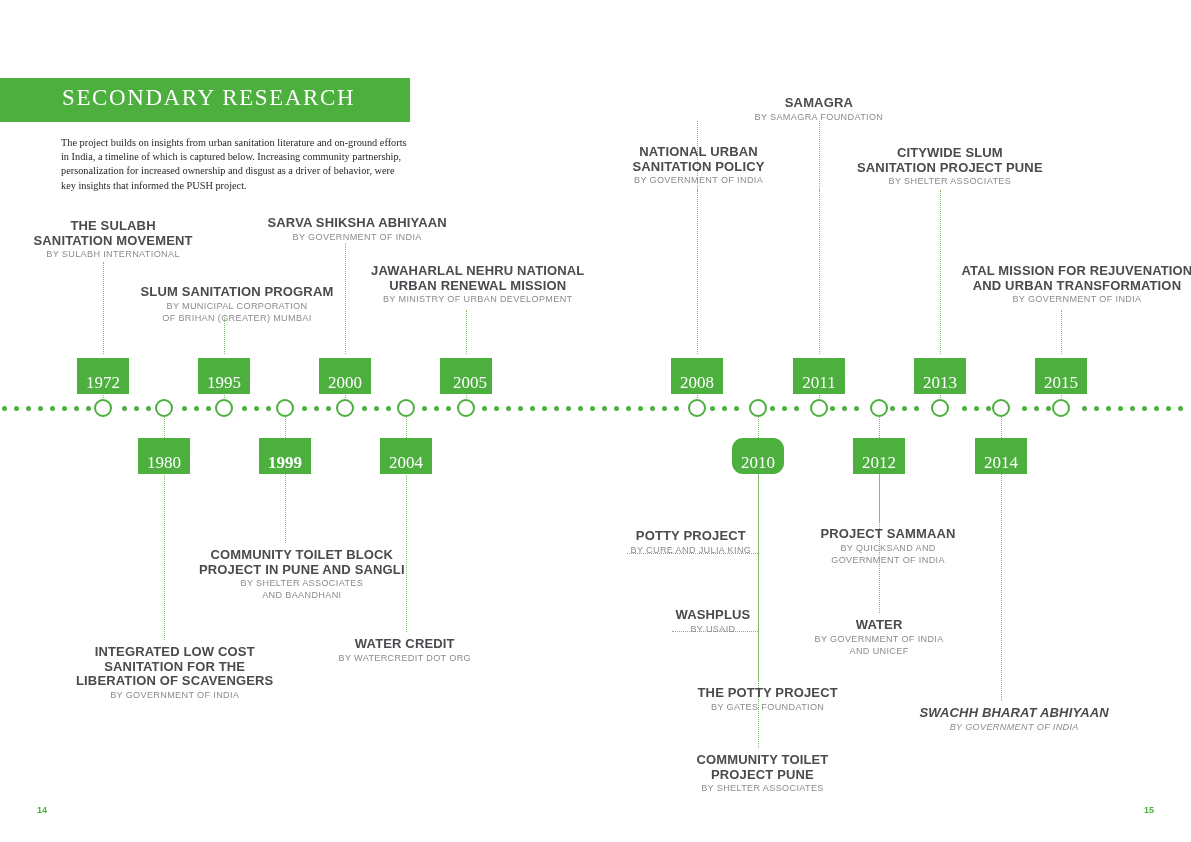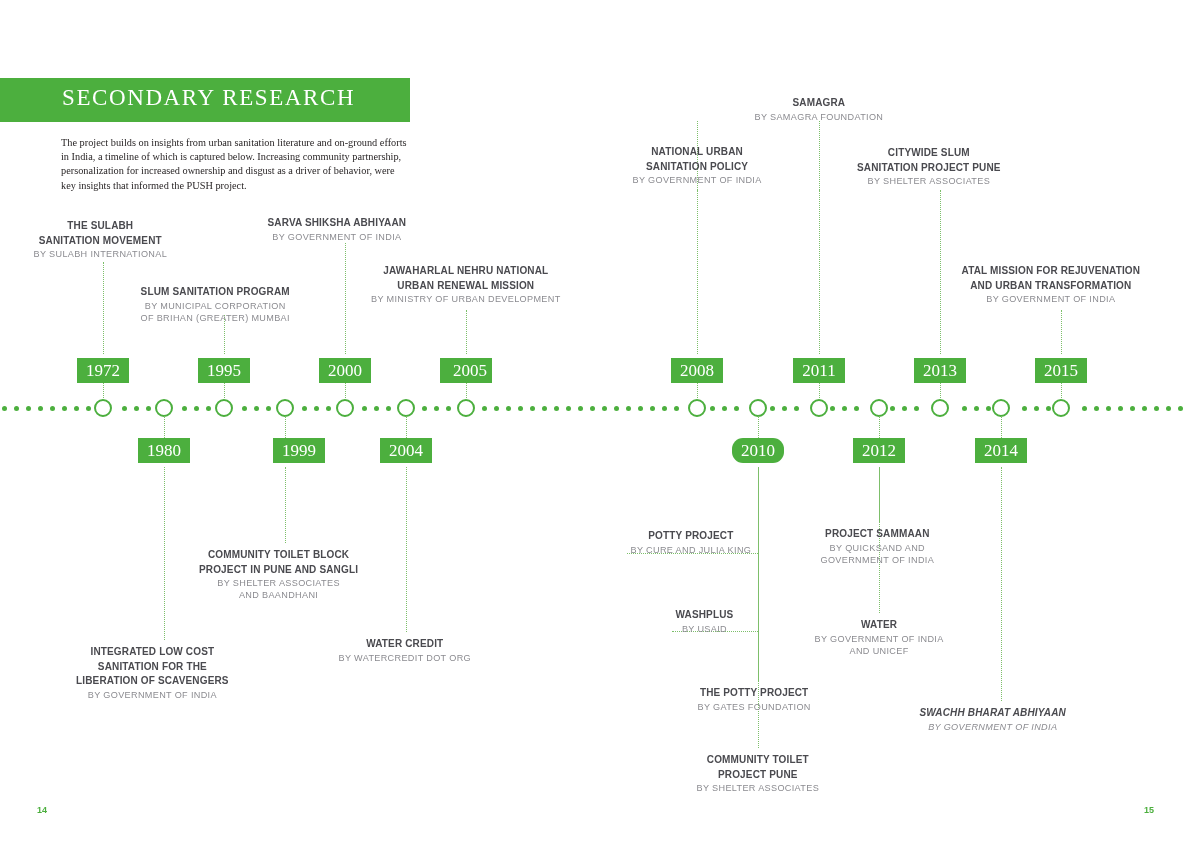--- a/index.html
+++ b/index.html
@@ -72,29 +72,29 @@
     border-radius: 50%;
     border: 2px solid #4CAF3E;
     background: #ffffff;
     top: -8px;
     box-sizing: border-box;
   }
 
   
   .year-badge {
     position: absolute;
-    height: 25px;
+    height: 36px;
     min-width: 46px;
     background: #4CAF3E;
     color: #ffffff;
     font-family: "Liberation Serif", serif;
     font-size: 17px;
     line-height: 25px;
     text-align: center;
-    padding: 0 5px;
+    padding: 12px 5px;
     box-sizing: border-box;
     white-space: nowrap;
   }
 
   
   .stem-v {
     position: absolute;
     width: 0;
     border-left: 1.6px dotted #7DBF6A;
   }
@@ -106,21 +106,21 @@
 
   
   .event {
     position: absolute;
     text-align: center;
     white-space: nowrap;
   }
   .event .ev-title {
     font-family: "Liberation Sans", sans-serif;
     font-weight: bold;
-    font-size: 10px;
+    font-size: 13px;
     line-height: 14.5px;
     letter-spacing: 0.15px;
     color: #4a4a4f;
   }
   .event .ev-by {
     font-family: "Liberation Sans", sans-serif;
     font-weight: normal;
     font-size: 9.1px;
     line-height: 12.2px;
     letter-spacing: 0.35px;
@@ -275,21 +275,21 @@
     <div class="stem-v" style="left: 406px; top: 467px; height: 165px;"></div>
     <div class="stem-v" style="left: 697px; top: 190px; height: 164px;"></div>
     <div class="stem-v" style="left: 819px; top: 121px; height: 233px;"></div>
     <div class="stem-v" style="left: 940px; top: 190px; height: 164px;"></div>
     <div class="stem-v" style="left: 1061px; top: 310px; height: 44px;"></div>
   </div>
 <div id="years-layer">
     <div class="year-badge" style="width: 52px; left: 77px; top: 358px;">1972</div>
     <div class="year-badge" style="width: 52px; left: 138px; top: 438px;">1980</div>
     <div class="year-badge" style="width: 52px; left: 198px; top: 358px;">1995</div>
-    <div class="year-badge" style="width: 52px; left: 273px; top: 438px;">1999</div>
+    <div class="year-badge" style="width: 52px; left: 259px; top: 438px; font-weight: bold;">1999</div>
     <div class="year-badge" style="width: 52px; left: 319px; top: 358px;">2000</div>
     <div class="year-badge" style="width: 52px; left: 380px; top: 438px;">2004</div>
     <div class="year-badge" style="width: 52px; left: 440px; top: 358px; text-align: right;">2005</div>
     <div class="year-badge" style="width: 52px; left: 671px; top: 358px;">2008</div>
     <div class="year-badge" style="width: 52px; left: 732px; top: 438px; border-radius: 11px;">2010</div>
     <div class="year-badge" style="width: 52px; left: 793px; top: 358px;">2011</div>
     <div class="year-badge" style="width: 52px; left: 853px; top: 438px;">2012</div>
     <div class="year-badge" style="width: 52px; left: 914px; top: 358px;">2013</div>
     <div class="year-badge" style="width: 52px; left: 975px; top: 438px;">2014</div>
     <div class="year-badge" style="width: 52px; left: 1035px; top: 358px;">2015</div>

